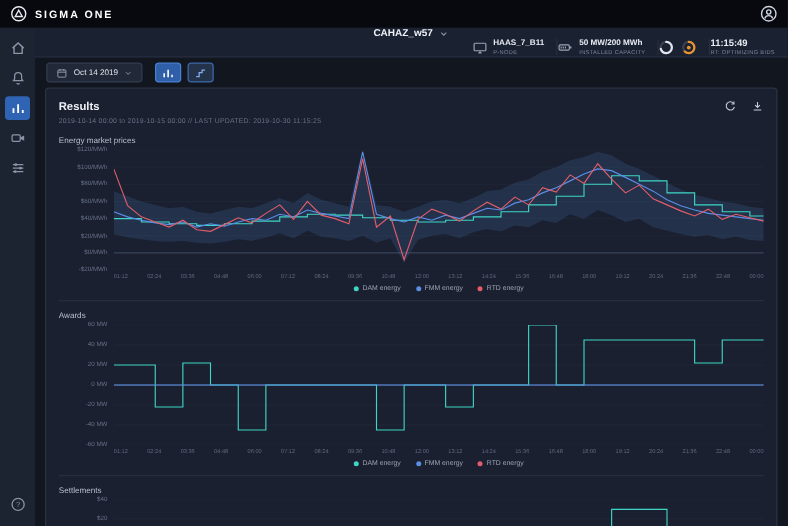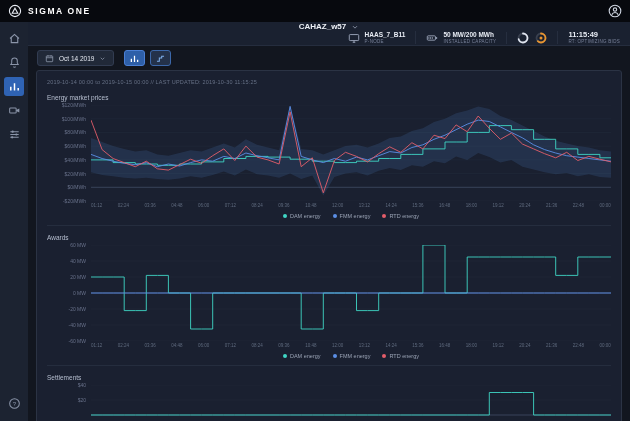--- a/index.html
+++ b/index.html
@@ -24,21 +24,21 @@
   .side-item.bottom { margin-top:auto; }
   .side-item svg { width:13px; height:13px; }
 
   
   .header { position:absolute; top:22px; left:28px; right:0; height:24px; background:#1a2130;
     border-bottom:1px solid #252d3e; display:flex; align-items:center; padding:0 10px; z-index:5;flex-direction:column; }
   .site-select { display:flex; align-items:center; gap:5px; cursor:pointer; }
   .site-name { font-size:8px; font-weight:bold; color:#eef1f7; }
   .site-select svg { width:8px; height:8px; color:#8a93a6; }
   .header-right { margin-left:auto; display:flex; align-items:center; gap:10px; }
-  .hgroup { display:flex; align-items:center; gap:5px; padding-left:10px; border-left:1px solid #262e3f; }
+  .hgroup { display:flex; align-items:center; gap:5px; padding-left:0; border-left:1px solid #262e3f; }
   .hgroup:first-child { border-left:none; }
   .hgroup svg { width:12px; height:12px; color:#9aa4b8; }
   .hval { font-size:6.5px; font-weight:bold; color:#e8ecf4; line-height:8px; }
   .hlab { font-size:4.5px; color:#79829a; letter-spacing:.3px; }
   .gauge { width:15px; height:15px; }
 
   
   .toolbar { position:absolute; top:46px; left:28px; right:0; height:24px;
     display:flex; align-items:center; gap:10px; padding:0 9px; }
   .datebox { display:flex; align-items:center; gap:5px; height:16px; padding:0 7px;
@@ -202,20 +202,36 @@
     </button>
     <button class="vbtn">
       <svg viewBox="0 0 14 14" fill="none" stroke="currentColor" stroke-width="1.3">
           <path d="M2.5 10.5 H5.5 V6.5 H8.5 V4 H11.5"></path>
         </svg>
     </button>
   </div>
 </div>
 
 <div class="panel">
+  <div class="results-header">
+    <span class="results-title">Results</span>
+    <div class="hdr-icons">
+      <span>
+        <svg viewBox="0 0 14 14" fill="none" stroke="currentColor" stroke-width="1.2">
+            <path d="M11.3 4.2 A4.6 4.6 0 1 0 11.9 7.6"></path>
+            <path d="M11.4 1.7 V4.4 H8.7"></path>
+          </svg>
+      </span>
+      <span>
+        <svg viewBox="0 0 14 14" fill="none" stroke="currentColor" stroke-width="1.2">
+            <path d="M7 2.2 v6 M4.4 5.8 L7 8.4 L9.6 5.8 M2.8 11.2 h8.4"></path>
+          </svg>
+      </span>
+    </div>
+  </div>
   <div class="subtitle">2019-10-14 00:00 to 2019-10-15 00:00 // LAST UPDATED: 2019-10-30 11:15:25</div>
 
   <section class="chart-section">
     <div class="section-label">Energy market prices</div>
     <div class="chart-row">
       <div class="ylabels" style="height:96px">
           <div class="ytick" style="top: 0%;">$120/MWh</div>
           <div class="ytick" style="top: 14.2857%;">$100/MWh</div>
           <div class="ytick" style="top: 28.5714%;">$80/MWh</div>
           <div class="ytick" style="top: 42.8571%;">$60/MWh</div>

